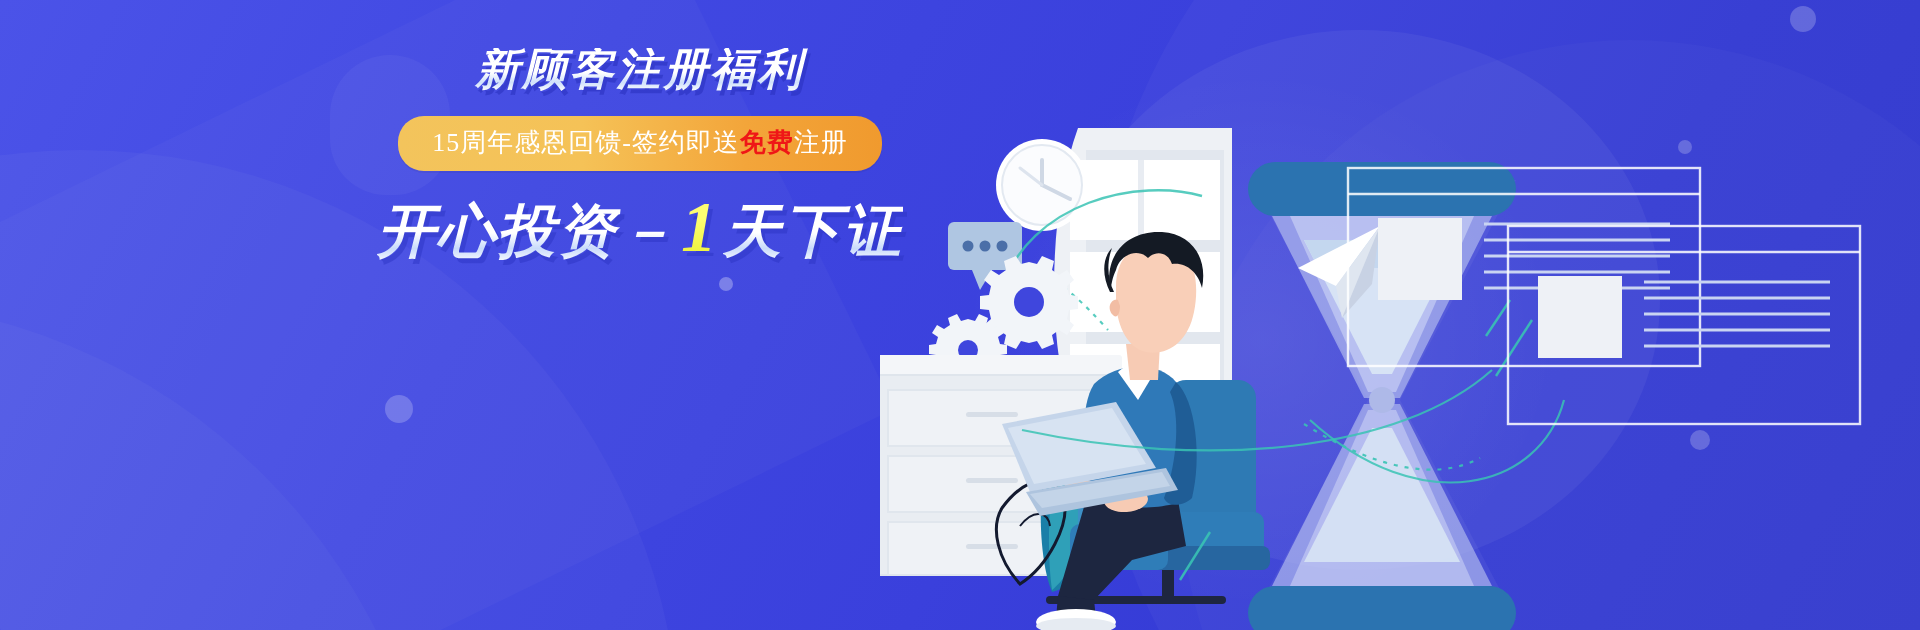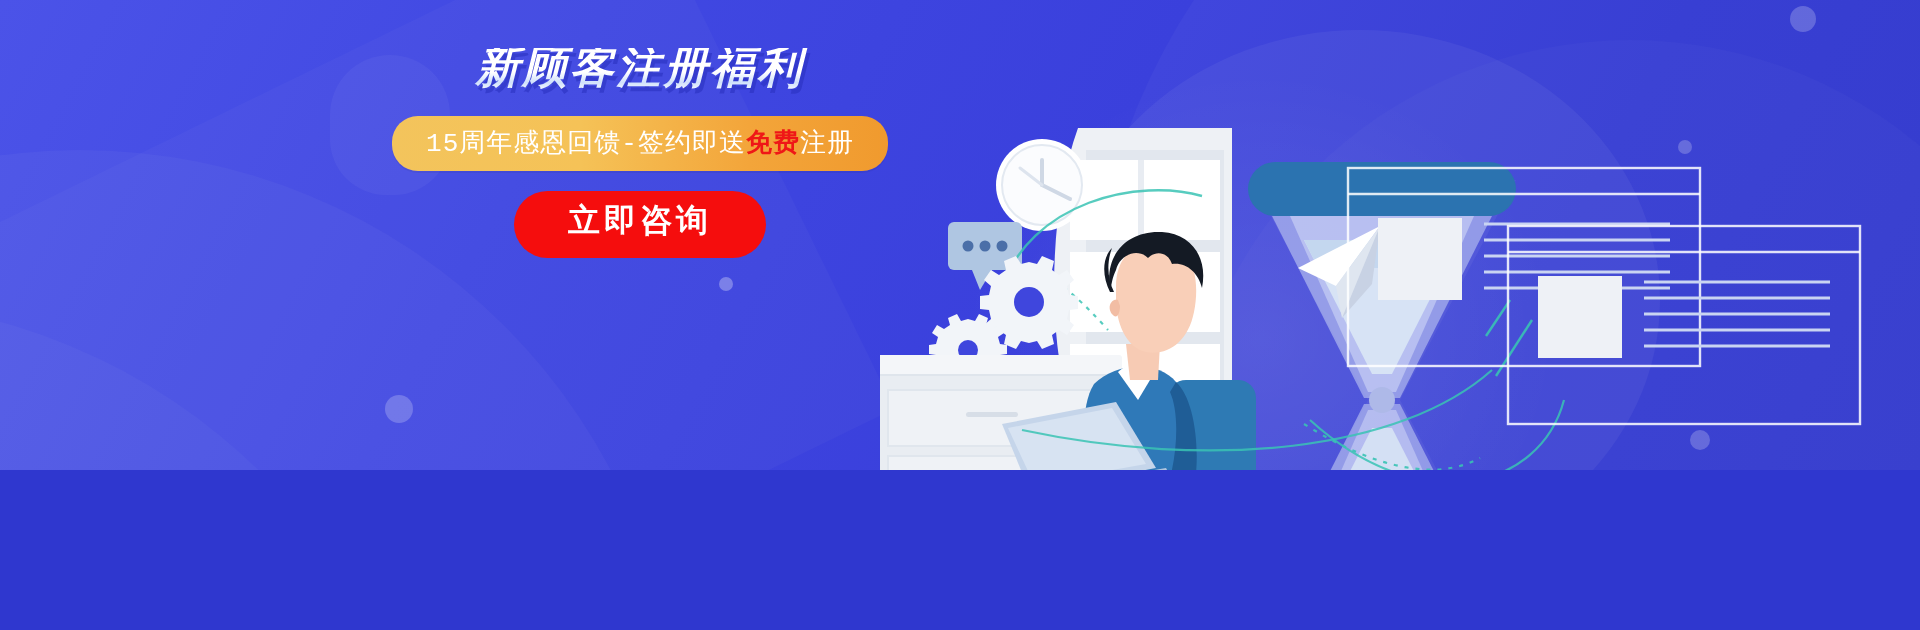--- a/index.html
+++ b/index.html
@@ -1,21 +1,21 @@
 <!DOCTYPE html>
 <html><head>
 <meta charset="utf-8">
 <style>
   html,body{margin:0;padding:0;background:#2f37cf;}
   *{box-sizing:border-box;}
   .banner{
     position:relative;
-    width:1920px;height:470px;
+    width:1920px;height:630px;
     overflow:hidden;
-    font-family:Liberation Mono, monospace;
+    font-family:Liberation Serif, serif;
     background:linear-gradient(118deg,#4b53e8 0%,#4048e2 28%,#3a40dc 55%,#3239d2 78%,#2f36cc 100%);
   }
 
   
   .bg-arc-left{
     position:absolute;left:-520px;top:150px;
     width:1200px;height:1200px;border-radius:50%;
     background:rgba(255,255,255,.035);
   }
   .bg-arc-left2{
@@ -323,19 +323,17 @@
   </svg>
   </div>
 
   <div class="copy">
 
     <div class="eyebrow">新顾客注册福利</div>
 
 
     <div class="pill"><span>15周年感恩回馈-签约即送</span><span class="hl">免费</span><span>注册</span></div>
 
-
-    <div>
-      <button class="cta">立即咨询</button>
-    </div>
+    <div class="line3"><span class="w">开心投资－</span><span class="num">1</span><span class="w">天下证</span></div>
+
 
   </div>
 </div>
 
 </body></html>

